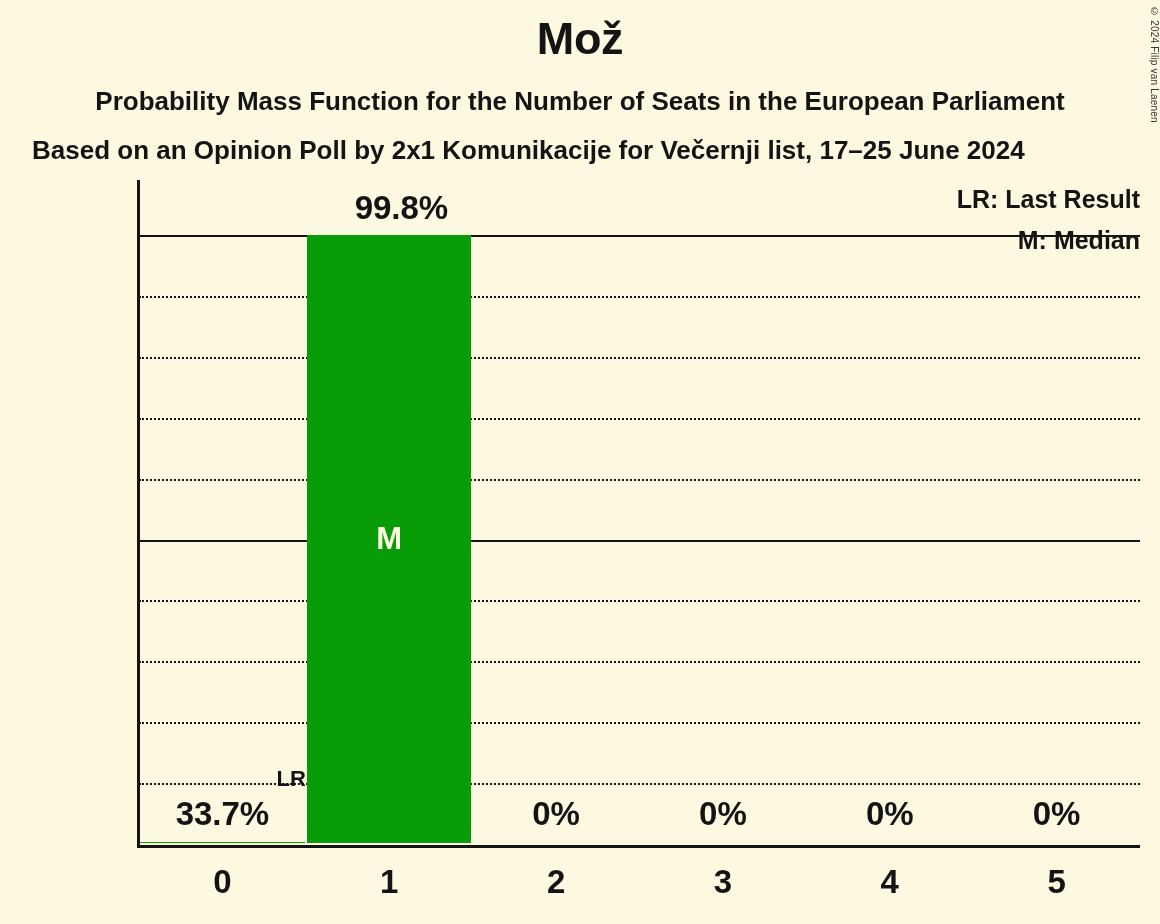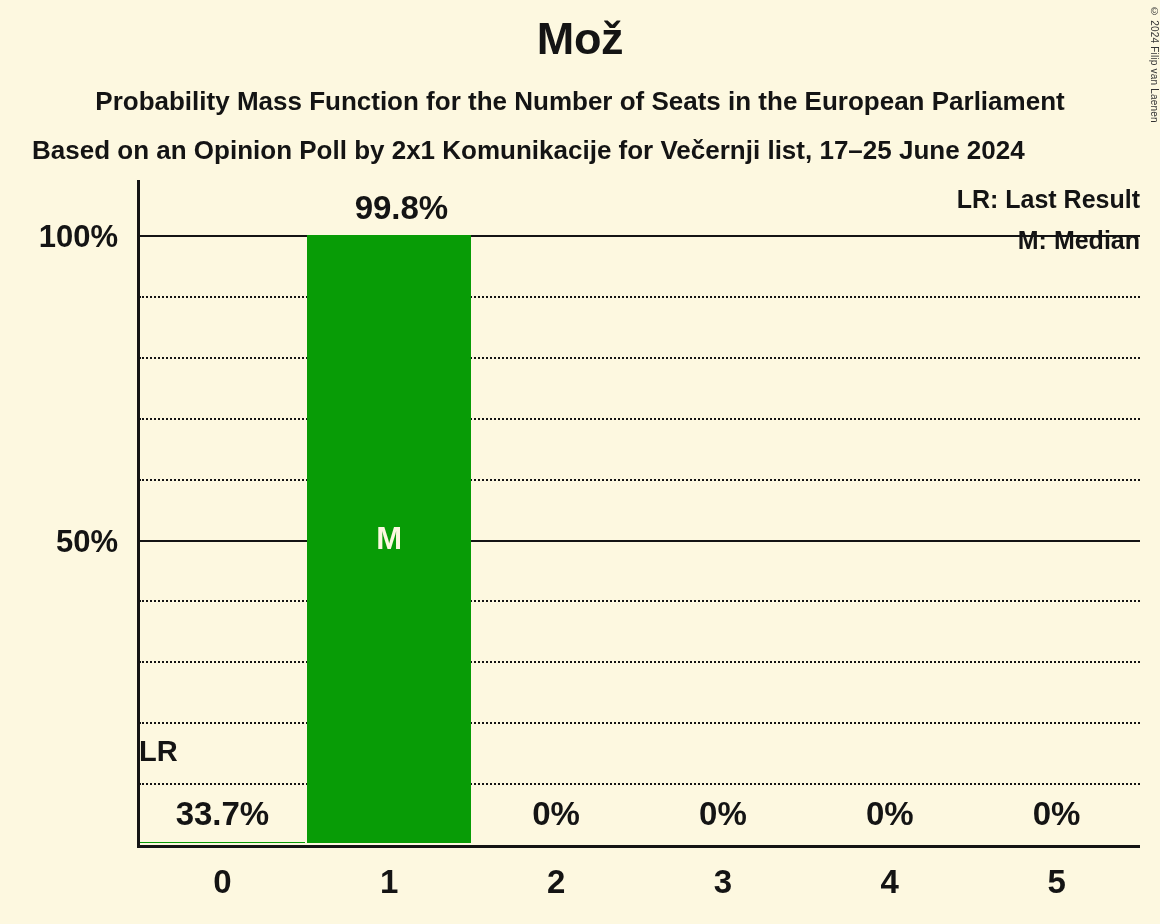--- a/index.html
+++ b/index.html
@@ -149,24 +149,25 @@
     position: absolute;
     text-align: center;
     font-size: 33px;
     font-weight: bold;
     line-height: 1;
     white-space: nowrap;
   }
 
   .lr-label {
     position: absolute;
-    text-align: left;
-    font-size: 29px;
-    font-weight: bold;
-    line-height: 1;
+    text-align: right;
+    font-size: 22px;
+    font-weight: bold;
+    line-height: 1;
+    margin-top: 31px;
   }
 
   
   .legend {
     position: absolute;
     right: 20px;
     width: 420px;
     text-align: right;
     font-size: 25px;
     font-weight: bold;
@@ -200,24 +201,20 @@
 
   <div class="chart-title">Mož</div>
   <div class="chart-subtitle-1">Probability Mass Function for the Number of Seats in the European Parliament</div>
   <div class="chart-subtitle-2">Based on an Opinion Poll by 2x1 Komunikacije for Večernji list, 17–25 June 2024</div>
 
   <div class="copyright">© 2024 Filip van Laenen</div>
 
   <div class="legend m">M: Median</div>
   <div class="legend lr">LR: Last Result</div>
 
-  <div class="ylabels">
-      <div class="ylabel" style="top: 41px;">100%</div>
-      <div class="ylabel" style="top: 345.5px;">50%</div>
-    </div>
 
   <div class="plot">
     <div class="y-axis-line"></div>
     <div class="x-axis-line"></div>
     <div id="gridlines">
         <div class="gridline solid" style="top: 55px;"></div>
         <div class="gridline dotted" style="top: 115.9px;"></div>
         <div class="gridline dotted" style="top: 176.8px;"></div>
         <div class="gridline dotted" style="top: 237.7px;"></div>
         <div class="gridline dotted" style="top: 298.6px;"></div>

